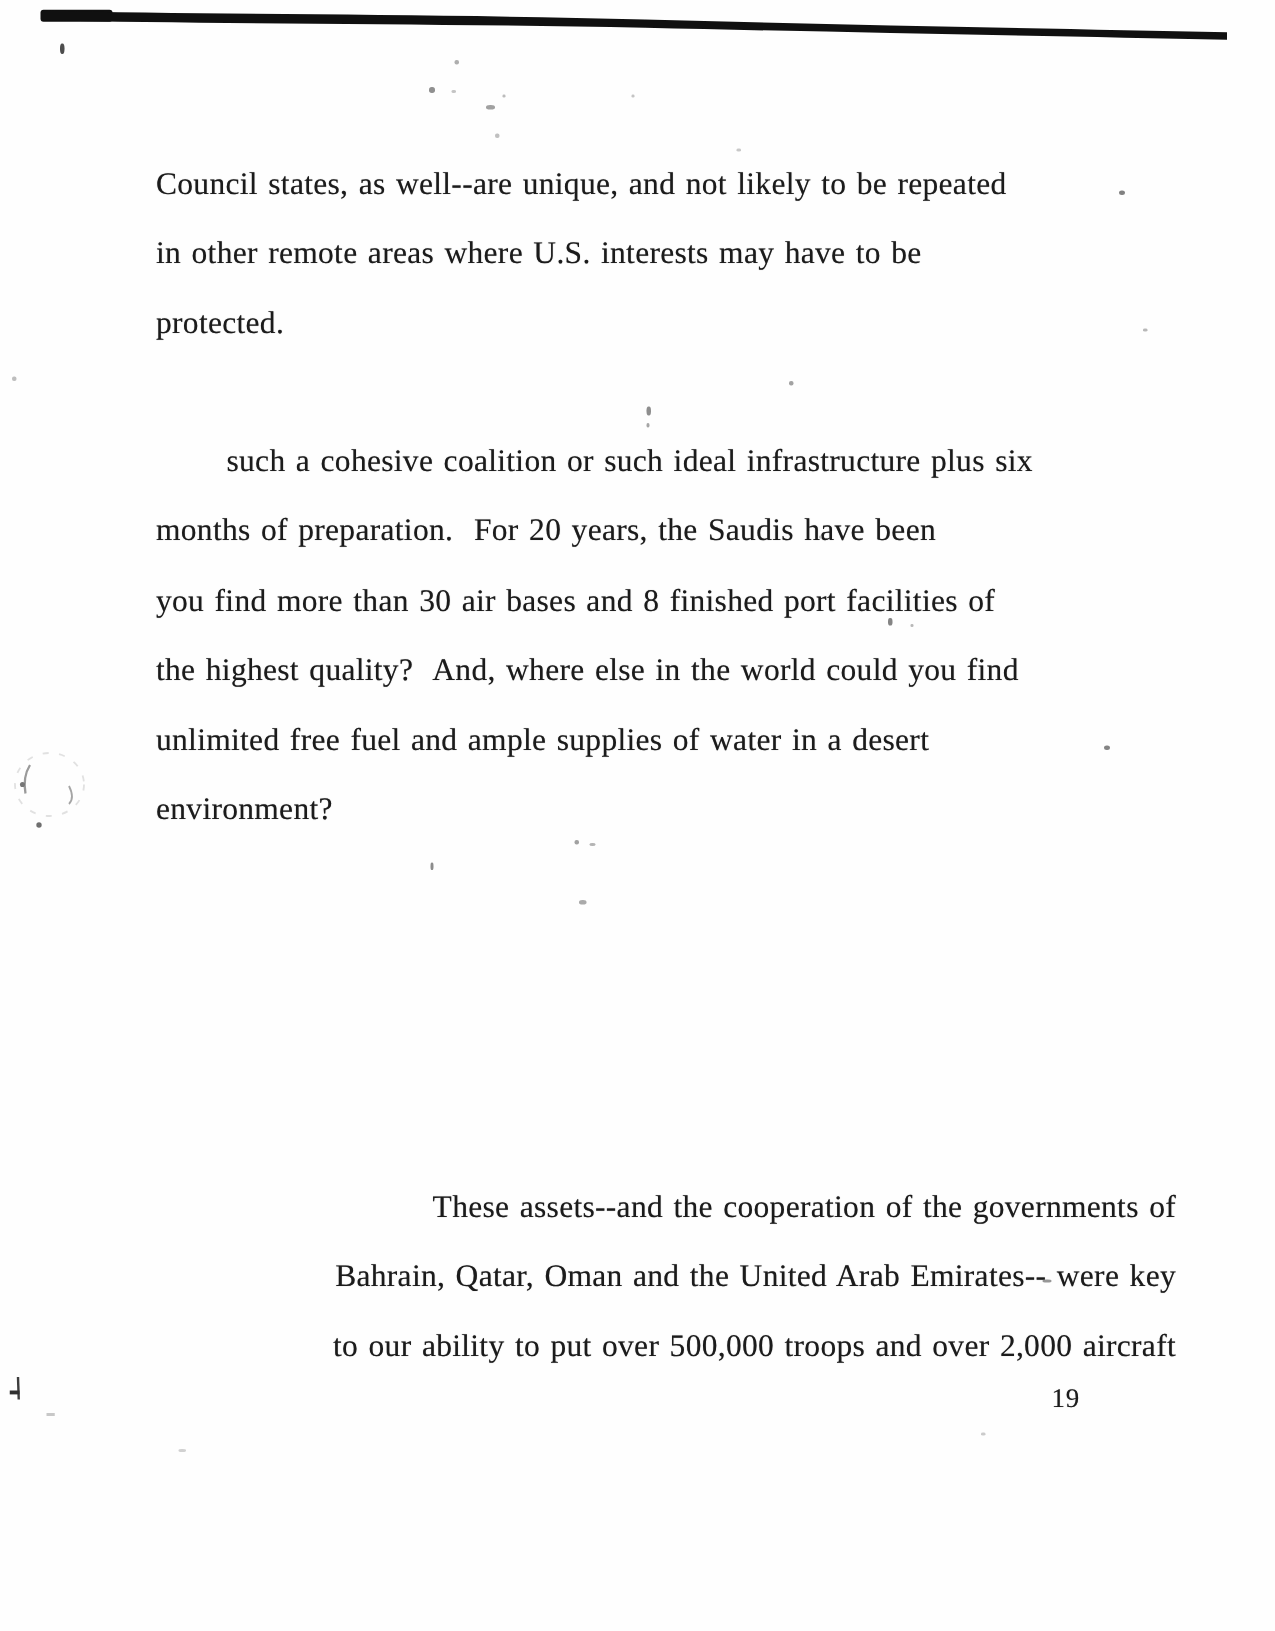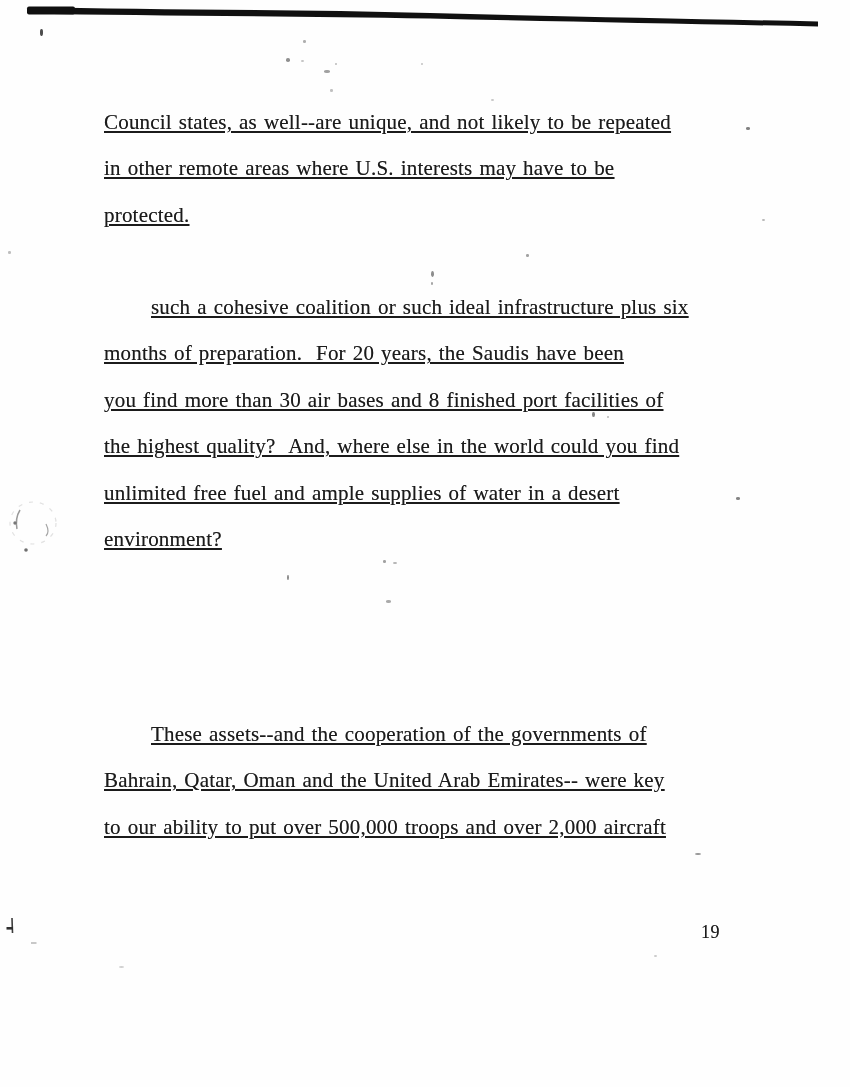--- a/index.html
+++ b/index.html
@@ -23,26 +23,25 @@
     position: absolute;
     left: 104px;
     width: 680px;
     font-size: 21px;
     letter-spacing: 0.2px;
     word-spacing: 1.5px;
     text-shadow: 0 0 0.5px rgba(25,25,25,0.55);
   }
   .para:nth-child(1) { top: 99px;  }
   .para:nth-child(2) { top: 284px; }
-  .para:nth-child(3) { top: 711px; }
+  .para:nth-child(3) { top: 781px; text-align: right; }
   .line {
     height: 46.4px;
     line-height: 46.4px;
     white-space: pre;
-    text-decoration: underline;
   }
   .para.indent .line:first-child { text-indent: 47px; }
 
   .page-number {
     position: absolute;
     left: 701px;
     top: 922px;
     font-size: 18px;
     letter-spacing: 0.5px;
     text-shadow: 0 0 0.5px rgba(25,25,25,0.5);

